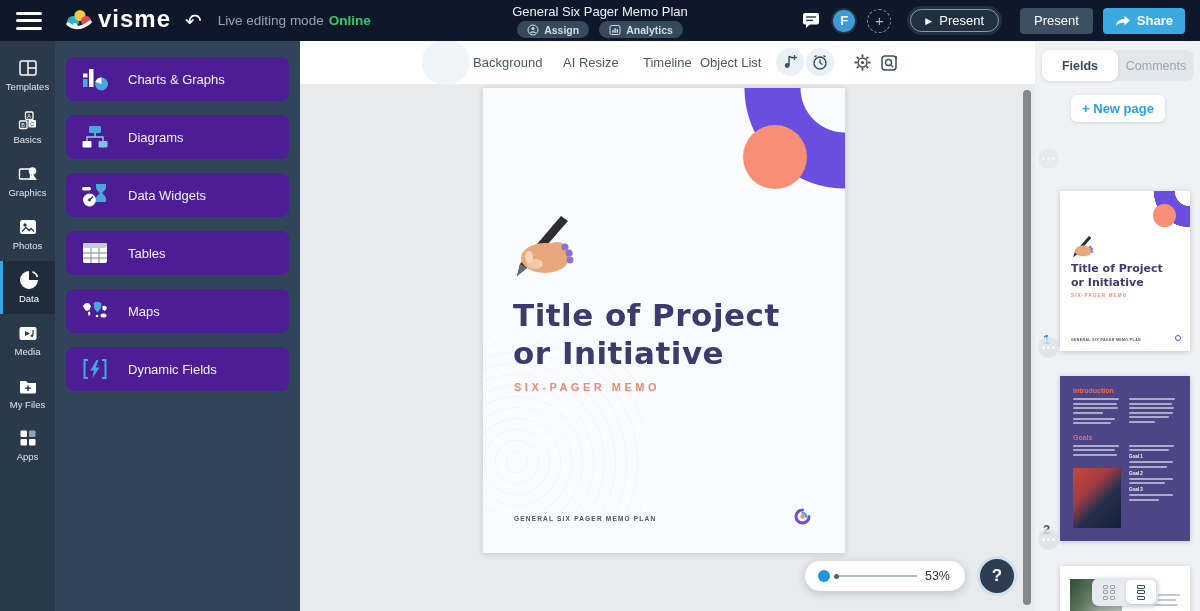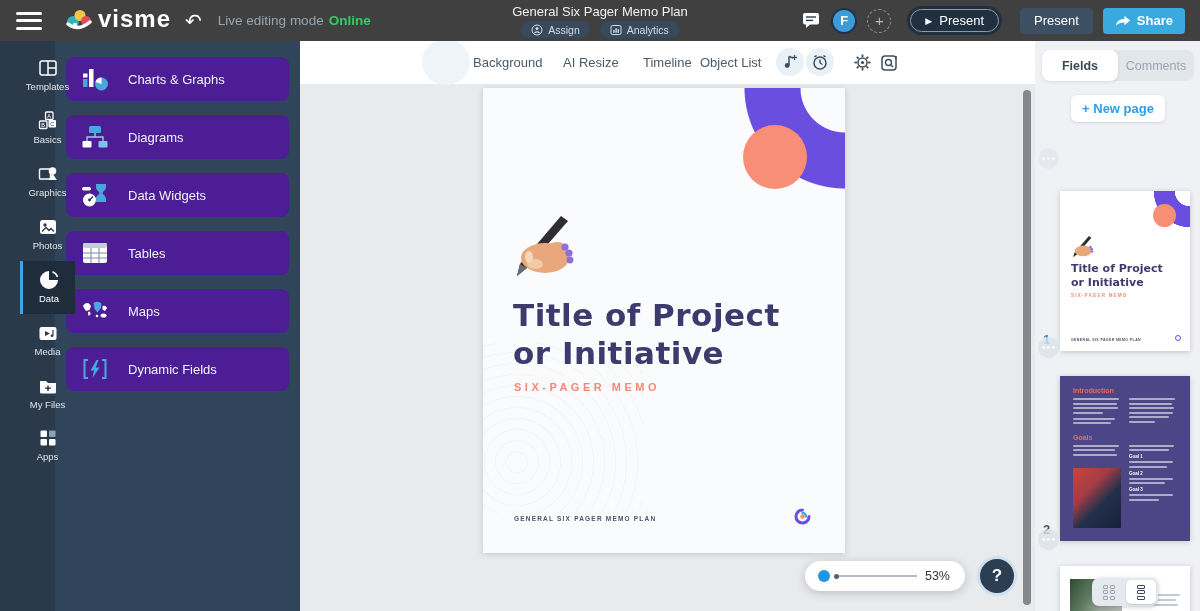--- a/index.html
+++ b/index.html
@@ -1,45 +1,45 @@
 <!DOCTYPE html>
 <html><head>
 <meta charset="utf-8">
 <style>
   * { margin:0; padding:0; box-sizing:border-box; }
   html,body { width:1200px; height:611px; overflow:hidden; }
   body { font-family:"Liberation Sans", sans-serif; background:#e8eaec; position:relative; }
   .app { position:absolute; inset:0; width:1200px; height:611px; }
 
   
-  .topbar { position:absolute; left:0; top:0; width:1200px; height:41px; background:#404040; z-index:40; display:flex; align-items:center; }
+  .topbar { position:absolute; left:0; top:0; width:1200px; height:41px; background:#0f172a; z-index:40; display:flex; align-items:center; }
   .hamburger { width:26px; height:18px; margin-left:16px; display:flex; flex-direction:column; justify-content:space-between; cursor:pointer; }
   .hamburger div { height:3px; background:#fff; border-radius:2px; }
   .logo-wrap { display:flex; align-items:center; margin-left:22px; gap:6px; }
   .logo-text { color:#fff; font-size:24px; font-weight:bold; letter-spacing:1px; line-height:1; margin-top:-3px; }
   .undo-btn { color:#fff; font-size:20px; margin-left:14px; cursor:pointer; line-height:1; }
   .live-edit { color:#97a5b0; font-size:13.5px; margin-left:16px; }
   .online { color:#33cc66; font-weight:bold; margin-left:5px; }
   .topbar-center { position:absolute; left:50%; top:0; transform:translateX(-50%); width:320px; text-align:center; }
   .doc-title { color:#eef2f5; font-size:13px; margin-top:4px; white-space:nowrap; }
   .center-pills { display:flex; justify-content:center; gap:10px; margin-top:2px; }
   .pill-btn { background:#36495d; border-radius:11px; height:17px; padding:0 10px; display:flex; align-items:center; gap:5px; cursor:pointer; }
-  .pill-btn span { color:#d4dde4; font-size:10.5px; font-weight:normal;text-align:center; }
+  .pill-btn span { color:#d4dde4; font-size:10.5px; font-weight:bold;text-align:center; }
   .topbar-right { position:absolute; right:0; top:0; height:41px; display:flex; align-items:center; gap:10px; padding-right:15px; }
   .avatar { width:26px; height:26px; border-radius:50%; background:#3d9bd8; color:#fff; font-size:13px; font-weight:bold; display:flex; align-items:center; justify-content:center; border:2px solid #223243; cursor:pointer; }
   .add-collab { width:24px; height:24px; border-radius:50%; border:1.5px dashed #8494a2; color:#aebac4; font-size:15px; display:flex; align-items:center; justify-content:center; cursor:pointer; }
   .present-outer { background:#20303f; border-radius:16px; padding:3px; margin-left:6px; }
   .present-btn { border:1.5px solid #8a99a8; border-radius:13px; height:23px; padding:0 14px; display:flex; align-items:center; gap:7px; color:#fff; font-size:13px; cursor:pointer; }
   .present-play { font-size:9px; color:#fff; }
   .download-btn { background:#3c4f63; border-radius:4px; height:26px; padding:0 14px; color:#fff; font-size:13px; display:flex; align-items:center; margin-left:8px; cursor:pointer; }
   .share-btn { background:#3aa9e0; border-radius:4px; height:26px; padding:0 12px; color:#fff; font-size:13px; font-weight:bold; display:flex; align-items:center; gap:6px; cursor:pointer; }
 
   
   .sidebar { position:absolute; left:0; top:41px; width:55px; height:570px; background:#2a3a4b; z-index:30; padding-top:8px; }
-  .side-item { width:55px; display:flex; flex-direction:column; align-items:center; justify-content:center; gap:3px; cursor:pointer; padding:8px 0 9px;margin-left:20px; }
+  .side-item { width:55px; display:flex; flex-direction:column; align-items:center; justify-content:center; gap:3px; cursor:pointer; padding:8px 0 9px; }
   .side-item .lbl { color:#dfe6eb; font-size:9.5px; text-align:center; line-height:1.15; }
   .side-item.active { background:#1e2c3c; border-left:3px solid #36a6e4; padding-left:0; }
   .side-item.active .lbl { color:#fff; }
   .side-icon { width:22px; height:22px; display:block; }
 
   
   .subpanel { position:absolute; left:55px; top:41px; width:245px; height:570px; background:#31455a; z-index:25; padding:16px 11px; }
   .data-card { background:#4c1d95; border-radius:8px; height:44px; margin-bottom:14px; display:flex; align-items:center; padding-left:14px; gap:18px; cursor:pointer; }
   .data-card .lbl { color:#eef3f7; font-size:13px; }
   .data-icon { width:30px; height:28px; }

